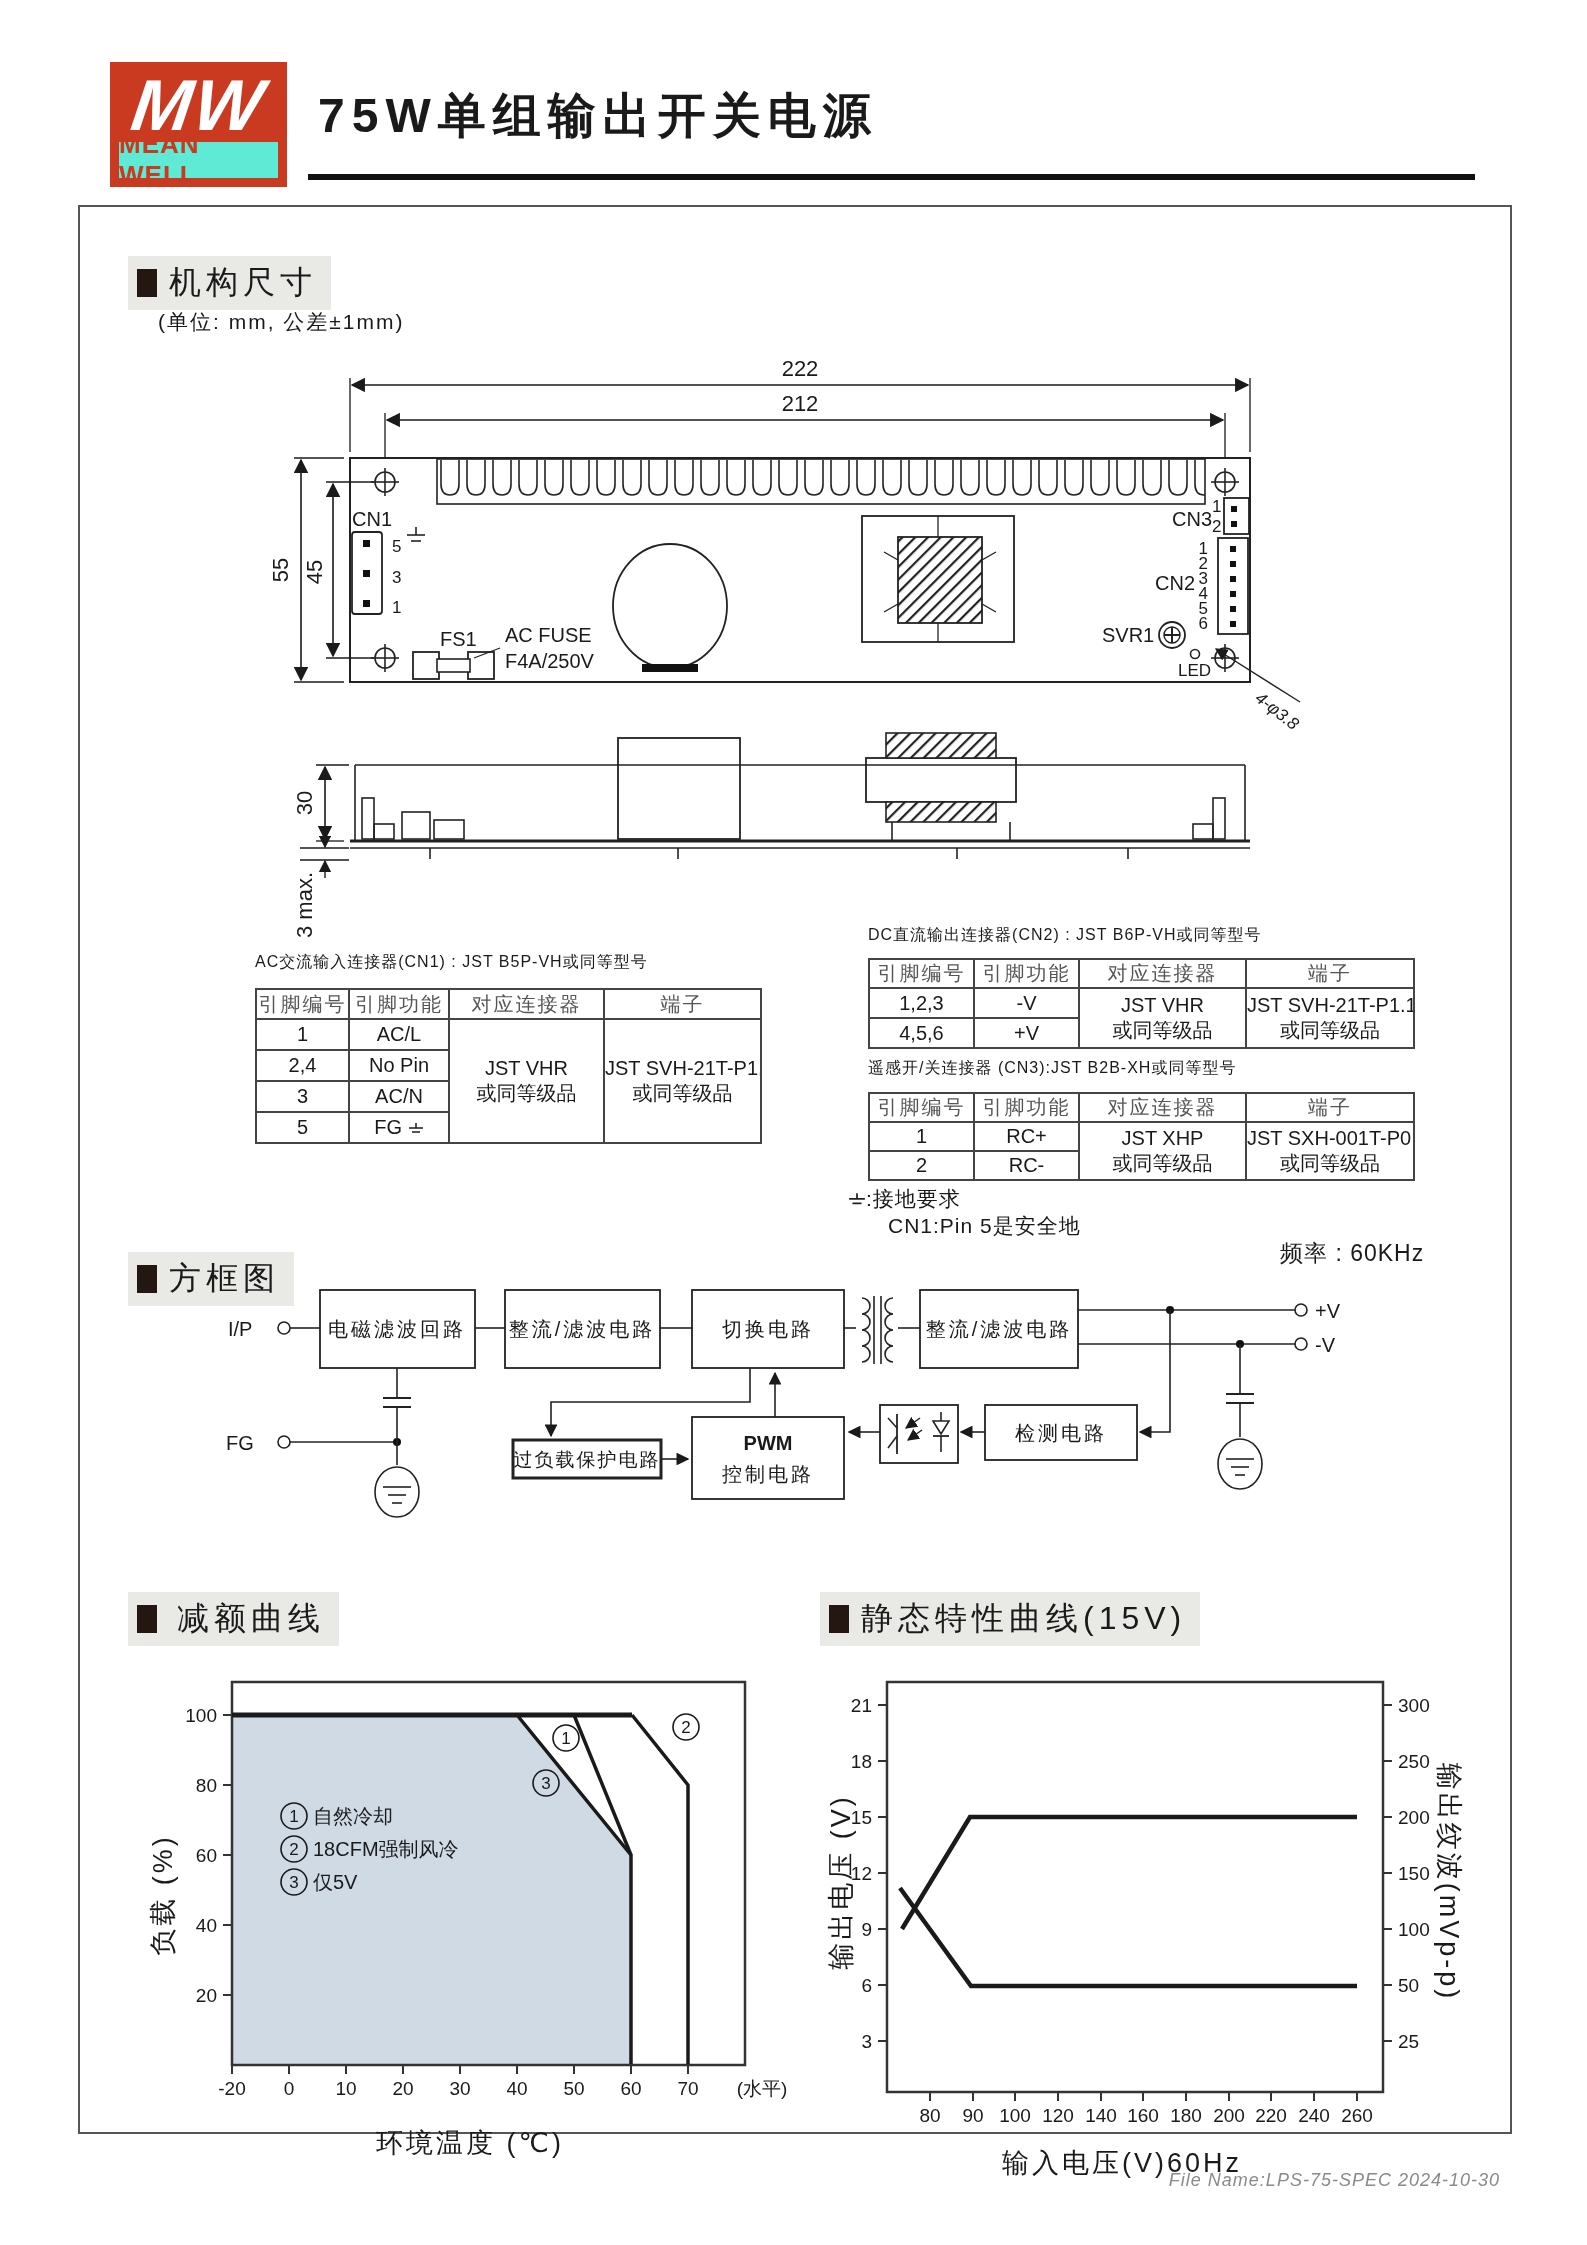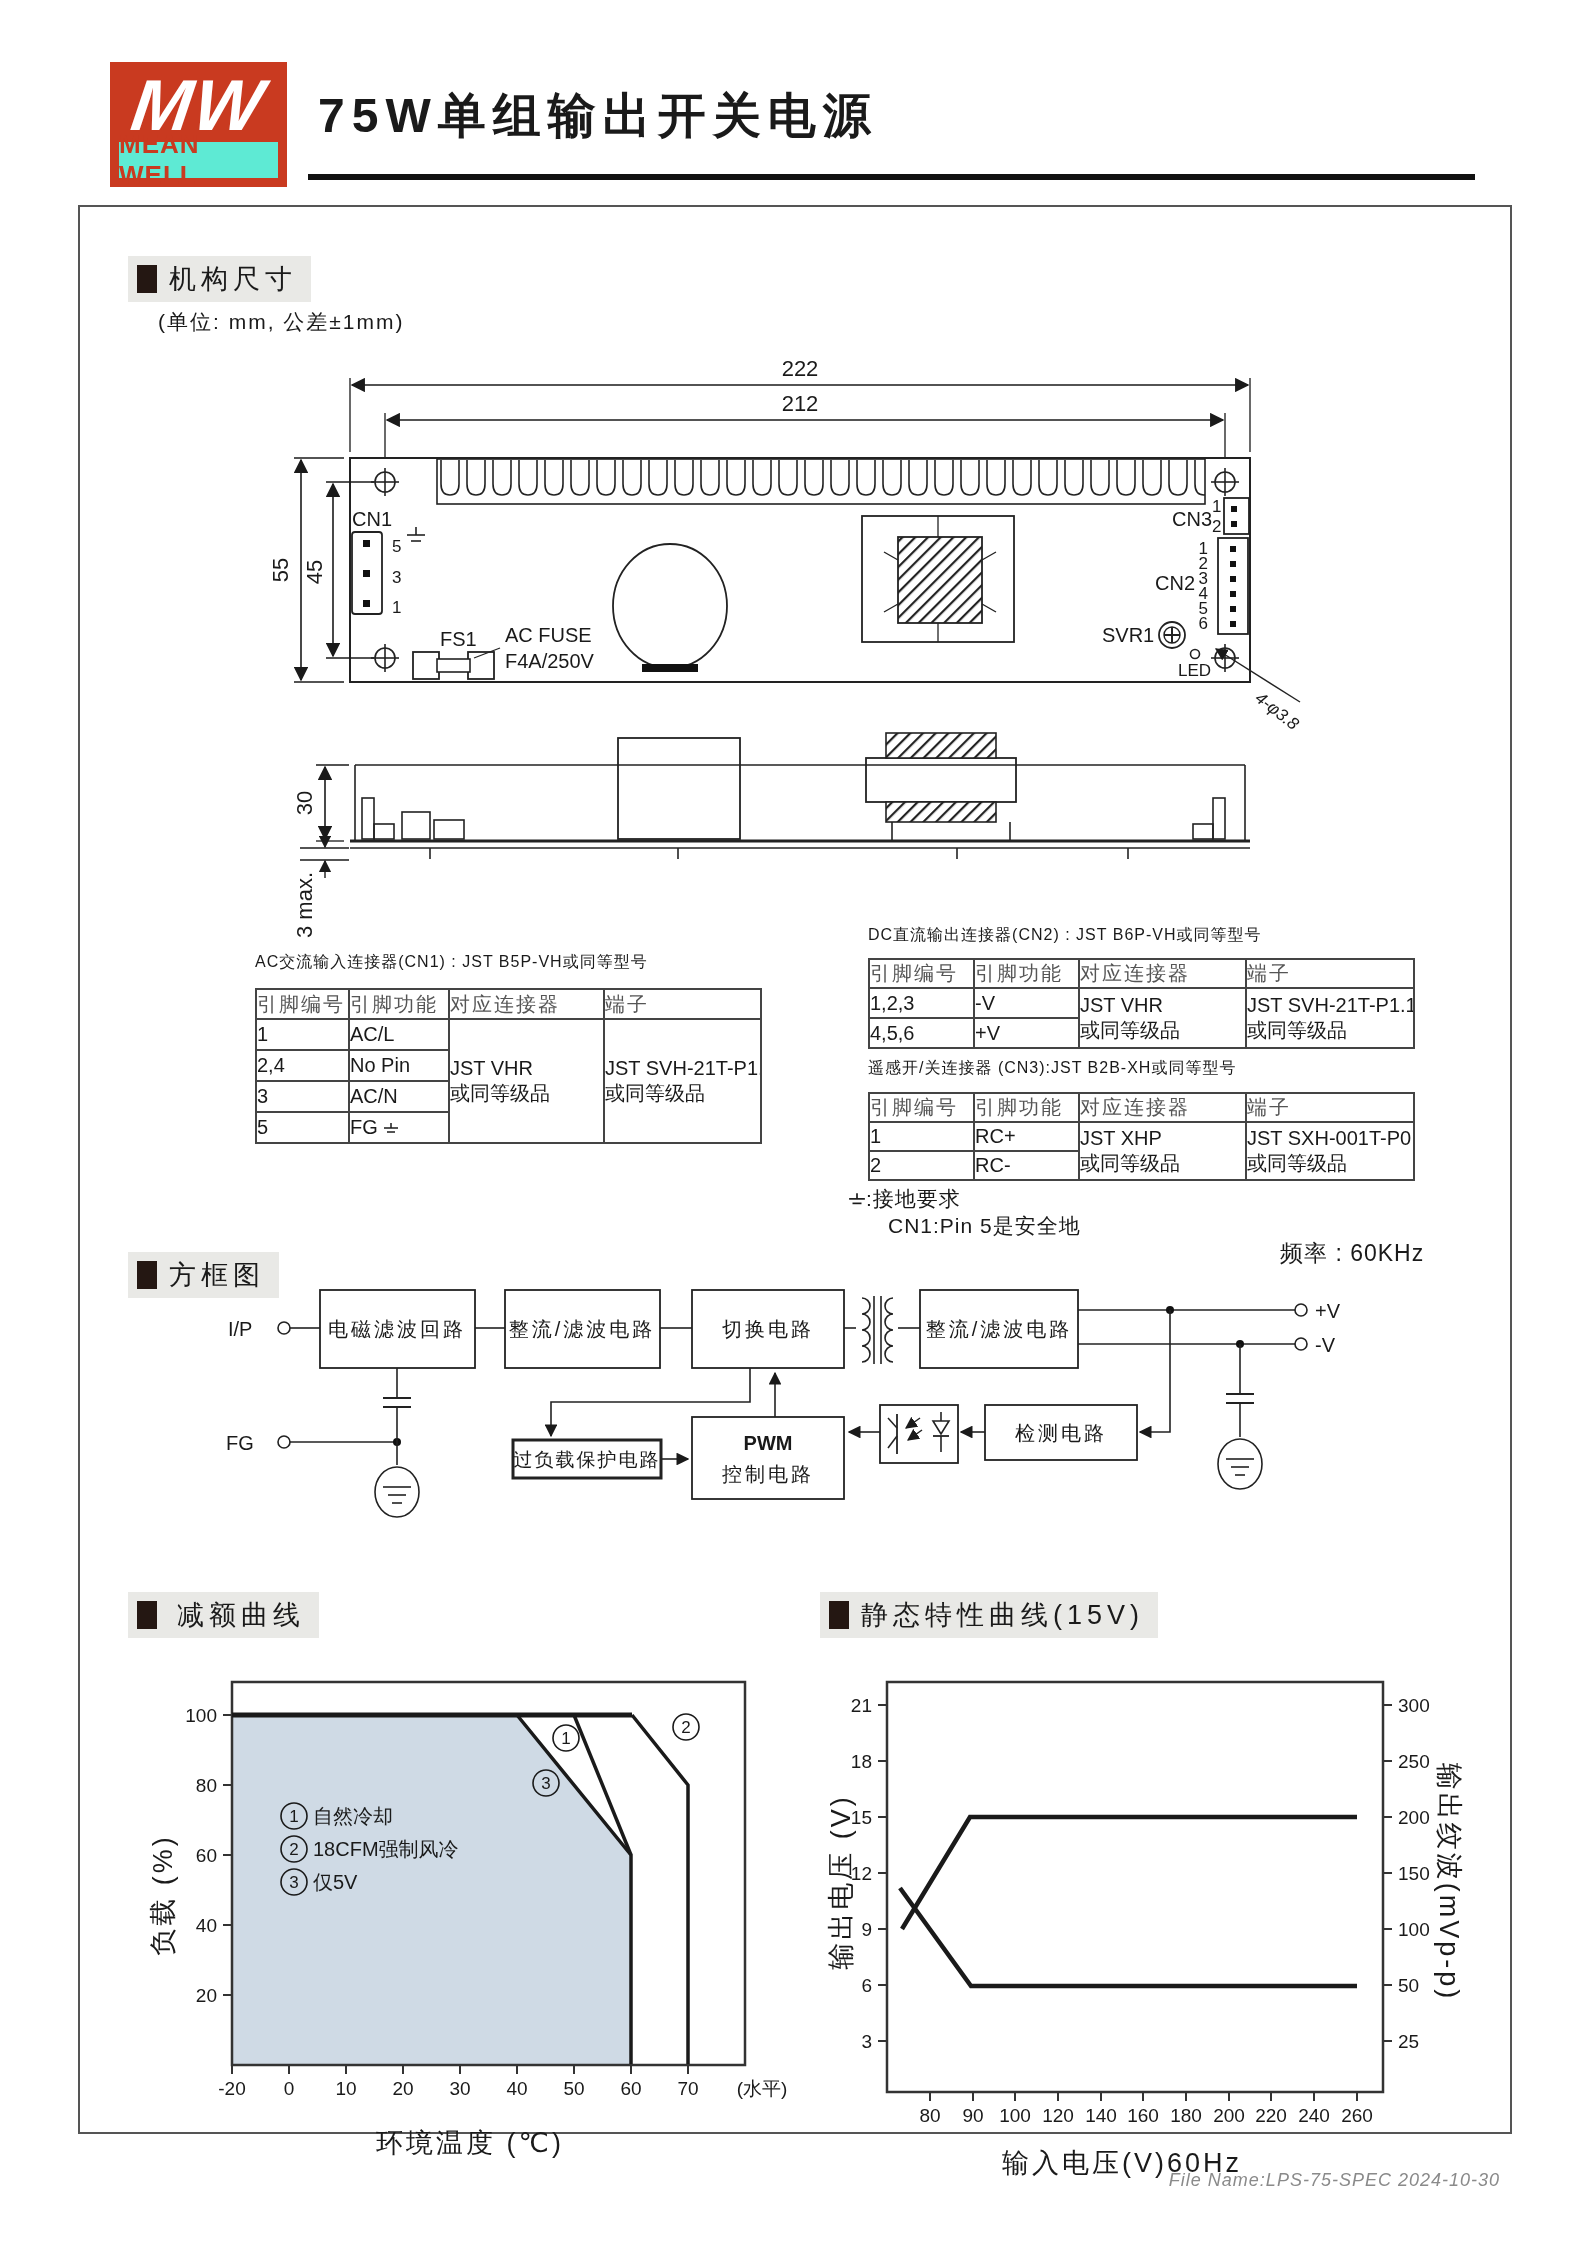--- a/index.html
+++ b/index.html
@@ -13,26 +13,26 @@
   .logo-band{position:absolute;left:9px;right:9px;bottom:9px;height:36px;background:#5eead4;
              display:flex;align-items:center;justify-content:center;}
   .logo-band span{color:#c93a20;font-weight:bold;font-size:26px;letter-spacing:1px;}
   .doc-title{left:318px;top:84px;font-size:48px;font-weight:bold;letter-spacing:7px;}
   .series{left:1100px;top:88px;width:385px;text-align:right;font-size:44px;font-weight:bold;letter-spacing:2px;}
   .title-rule{left:308px;top:174px;width:1167px;height:6px;background:#111;}
   .frame{left:78px;top:205px;width:1430px;height:1925px;border:2px solid #555;}
   
   .sec{display:flex;align-items:center;gap:12px;background:#e9e9e6;padding:5px 14px 5px 9px;}
   .sec .sq{width:20px;height:28px;background:#241712;}
-  .sec .t{font-size:27px;letter-spacing:5px;}
+  .sec .t{font-size:32px;letter-spacing:5px;}
   .unit-note{left:158px;top:308px;font-size:21px;letter-spacing:2px;}
   
   .ctable-title{font-size:16px;letter-spacing:1px;white-space:nowrap;}
   table.ct{border-collapse:collapse;table-layout:fixed;}
-  table.ct td,table.ct th{border:2px solid #444;text-align:left;font-size:20px;padding:0;
+  table.ct td,table.ct th{border:2px solid #444;text-align:center;font-size:20px;padding:0;
                           font-weight:normal;overflow:hidden;white-space:nowrap;}
   table.ct th{color:#555;letter-spacing:2px;}
   .two-line{line-height:1.25;}
   .note-line{font-size:21px;letter-spacing:1px;}
   .freq{font-size:23px;letter-spacing:1px;}
   .footer{left:900px;top:2170px;width:600px;text-align:right;font-size:18px;
           font-style:italic;color:#8a8a8a;letter-spacing:1px;}
   svg{position:absolute;overflow:visible;}
   svg text{fill:#1a1a1a;font-family:"Liberation Sans","DejaVu Sans",sans-serif;}
   .dimtxt{font-size:22px;}

